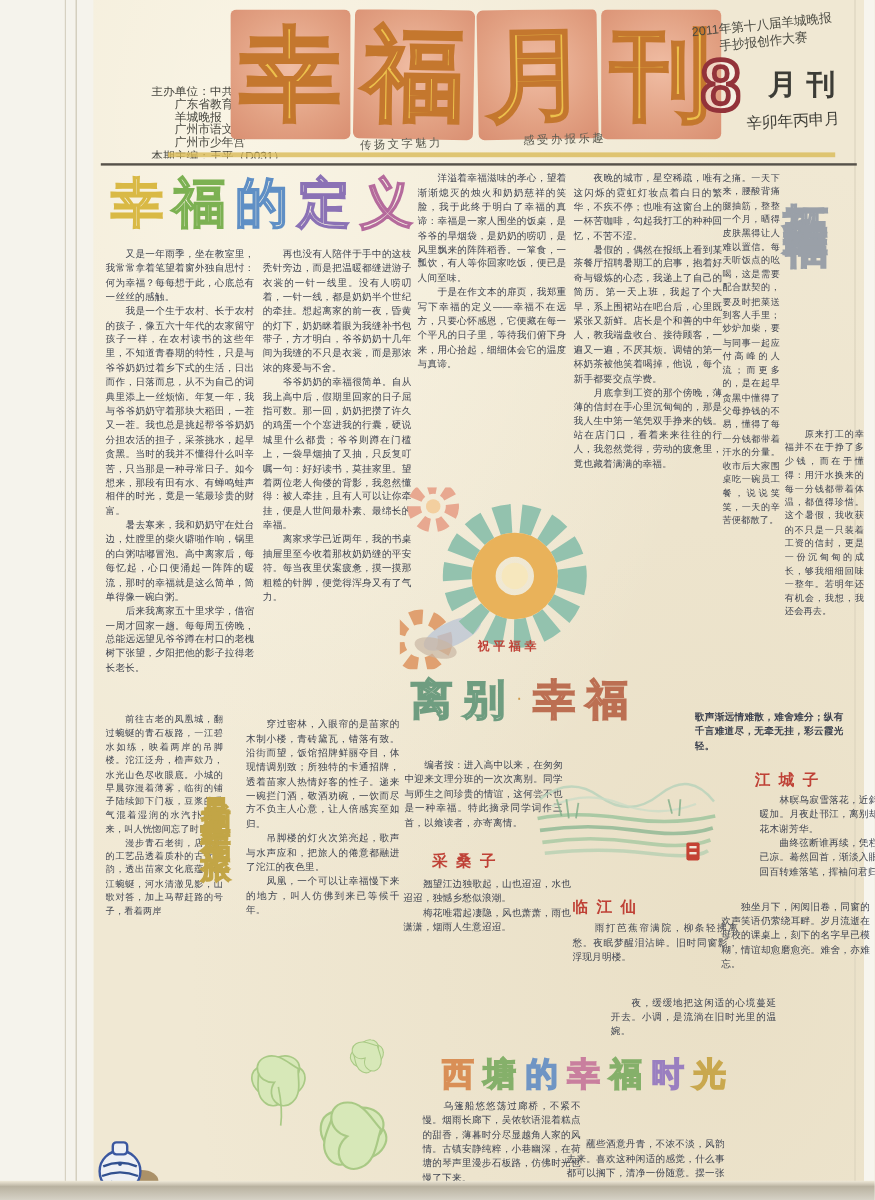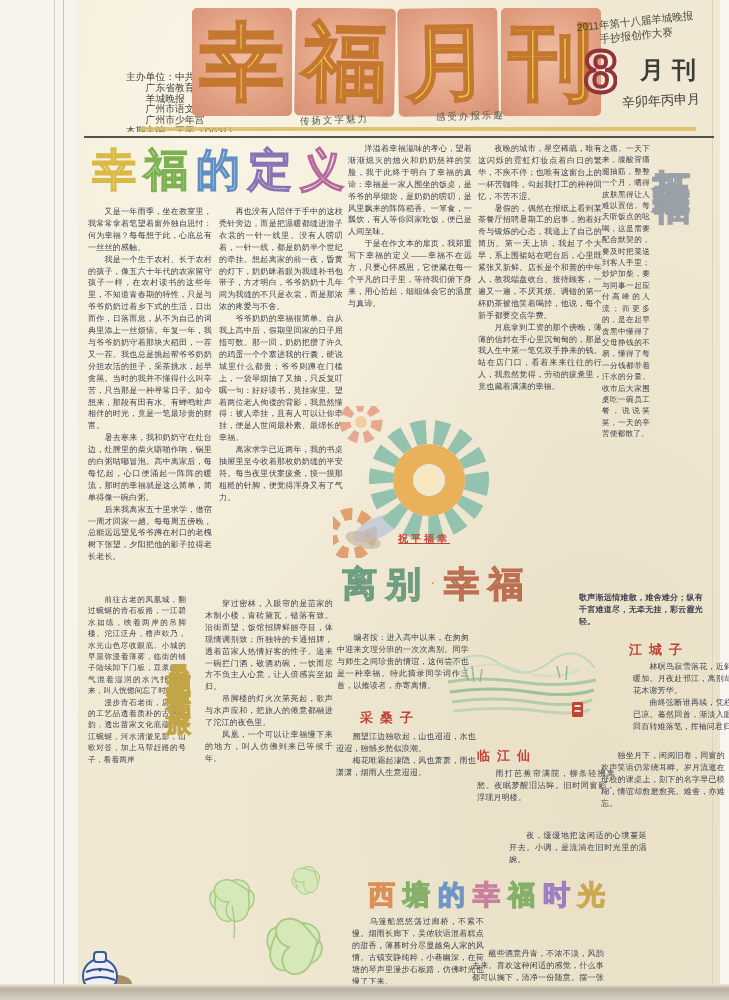--- a/index.html
+++ b/index.html
@@ -52,21 +52,21 @@
   .lb-heading{left:342px;top:560px;width:244px;height:46px;display:flex;gap:9px;align-items:center;}
   .lb-char{font-size:35px;line-height:1;}
   .lb-dot{font-size:16px;-webkit-text-stroke-width:0;-webkit-text-fill-color:#cf9a4e;color:#cf9a4e;}
   .xt-heading{left:368px;top:878px;width:258px;height:34px;display:flex;gap:8px;align-items:center;}
   .xt-char{font-size:27px;line-height:1;}
   .vtitle{writing-mode:vertical-rl;text-orientation:upright;font-weight:bold;}
   .vt-dagong{left:648px;top:140px;width:48px;height:212px;font-size:37px;letter-spacing:4px;
        color:#a8adb5;-webkit-text-stroke:1.4px #9aa0a8;-webkit-text-fill-color:rgba(240,238,230,.5);}
   .vt-shuqi{left:164px;top:644px;width:32px;height:212px;font-size:25px;letter-spacing:9px;
        color:#d6bd5e;-webkit-text-stroke:1px #c2a546;-webkit-text-fill-color:rgba(246,238,212,.35);}
-  .caption-red{color:#bf4136;font-size:10px;letter-spacing:3px;font-weight:bold;white-space:nowrap;text-decoration:underline;}
+  .caption-red{color:#bf4136;font-size:10px;letter-spacing:3px;font-weight:bold;white-space:nowrap;}
   
   .b-a1{left:88px;top:206px;width:124px;height:382px;}
   .b-a2{left:219px;top:206px;width:124px;height:382px;}
   .b-a3{left:348px;top:143px;width:124px;height:262px;}
   .b-a4{left:478px;top:143px;width:124px;height:412px;}
   .b-a5{left:602px;top:143px;width:48px;height:442px;}
   .b-a6{left:654px;top:356px;width:66px;height:230px;}
   .b-note{left:337px;top:632px;width:132px;height:78px;}
   .t-csz{left:360px;top:709px;}
   .b-csz{left:336px;top:731px;width:140px;height:76px;}
@@ -162,20 +162,21 @@
       <circle cx="96" cy="74" r="11" fill="#f6e7bd"></circle>
     </svg>
   </div>
   <div class="blk caption-red sf-cap">祝平福幸</div>
 
   <div class="blk hw b-a4">　　夜晚的城市，星空稀疏，唯有这闪烁的霓虹灯妆点着白日的繁华，不疾不停；也唯有这窗台上的一杯苦咖啡，勾起我打工的种种回忆，不苦不涩。
 　　暑假的，偶然在报纸上看到某茶餐厅招聘暑期工的启事，抱着好奇与锻炼的心态，我递上了自己的简历。第一天上班，我起了个大早，系上围裙站在吧台后，心里既紧张又新鲜。店长是个和善的中年人，教我端盘收台、接待顾客，一遍又一遍，不厌其烦。调错的第一杯奶茶被他笑着喝掉，他说，每个新手都要交点学费。
 　　月底拿到工资的那个傍晚，薄薄的信封在手心里沉甸甸的，那是我人生中第一笔凭双手挣来的钱。站在店门口，看着来来往往的行人，我忽然觉得，劳动的疲惫里，竟也藏着满满的幸福。</div>
   <div class="blk hw hw-sm b-a5">之痛。一天下来，腰酸背痛腿抽筋，整整一个月，晒得皮肤黑得让人难以置信。每天听饭点的吆喝，这是需要配合默契的，要及时把菜送到客人手里；炒炉加柴，要与同事一起应付高峰的人流；而更多的，是在起早贪黑中懂得了父母挣钱的不易，懂得了每一分钱都带着汗水的分量。收市后大家围桌吃一碗员工餐，说说笑笑，一天的辛苦便都散了。</div>
   <div class="blk vtitle vt-dagong">打工的幸福</div>
+  <div class="blk hw hw-sm b-a6">　　原来打工的幸福并不在于挣了多少钱，而在于懂得：用汗水换来的每一分钱都带着体温，都值得珍惜。这个暑假，我收获的不只是一只装着工资的信封，更是一份沉甸甸的成长，够我细细回味一整年。若明年还有机会，我想，我还会再去。</div>
 
   <div class="blk lb-heading">
     <span class="lb-char hollow" style="color: rgb(111, 157, 128); -webkit-text-stroke-color: rgb(111, 157, 128);">离</span>
     <span class="lb-char hollow" style="color: rgb(111, 157, 128); -webkit-text-stroke-color: rgb(111, 157, 128);">别</span>
     <span class="lb-char lb-dot">·</span>
     <span class="lb-char hollow" style="color: rgb(188, 111, 82); -webkit-text-stroke-color: rgb(188, 111, 82);">幸</span>
     <span class="lb-char hollow" style="color: rgb(188, 111, 82); -webkit-text-stroke-color: rgb(188, 111, 82);">福</span>
   </div>
 
   <div class="blk hw b-note">　　编者按：进入高中以来，在匆匆中迎来文理分班的一次次离别。同学与师生之间珍贵的情谊，这何尝不也是一种幸福。特此摘录同学词作三首，以飨读者，亦寄离情。</div>

